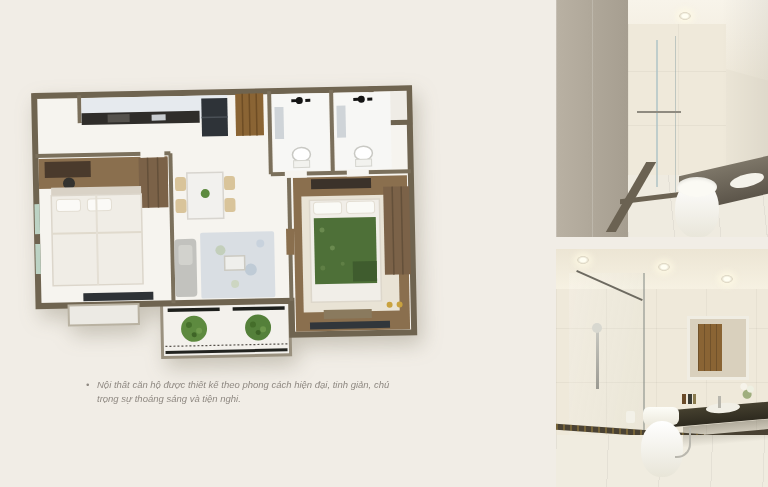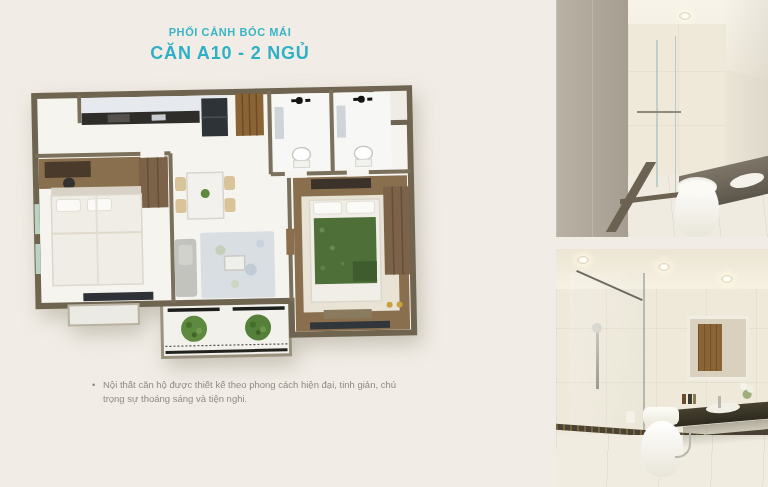--- a/index.html
+++ b/index.html
@@ -10,21 +10,21 @@
   
   .header { position:absolute; left:30px; top:26px; width:400px; text-align:center; }
   .subtitle { color:#3ab4c6; font-weight:bold; font-size:11px; letter-spacing:.6px; }
   .title { color:#2fb0c5; font-weight:bold; font-size:18px; letter-spacing:.8px; margin-top:5px; }
 
   
   .plan-wrap { position:absolute; left:22px; top:80px; width:420px; height:300px; }
   .plan-wrap svg { filter: drop-shadow(5px 9px 10px rgba(95,85,60,.28)); }
 
   
-  .desc { position:absolute; left:92px; top:378px; width:322px; list-style:none; }
+  .desc { position:absolute; left:86px; top:378px; width:322px; list-style:none;font-style:italic; }
   .desc li { position:relative; padding-left:11px; color:#8f8982; font-size:9.5px; line-height:1.45; margin-bottom:4px; }
   .desc li::before { content:"•"; position:absolute; left:0; top:0; color:#8f8982; }
 
   
   .photo { position:absolute; left:556px; width:212px; overflow:hidden; background:#ece6d7; }
   .photo1 { top:0; height:237px; }
   .photo2 { top:249px; height:238px; }
   .abs { position:absolute; }
 
   .tile-wall {
@@ -100,24 +100,20 @@
     background:linear-gradient(180deg,#fdfdf8,#ece9dd); }
   .p2-hose { left:56%; bottom:12%; width:16px; height:30px;
     border-right:2px solid #b9b7ae; border-bottom:2px solid #b9b7ae; border-radius:0 0 14px 0; }
   .p2-paper { left:33%; bottom:27%; width:9px; height:12px; background:#f3f1e8; border-radius:2px; }
 </style>
 </head>
 <body>
 
 <div class="page">
 
-  <div class="header">
-    <div class="subtitle">PHỐI CẢNH BÓC MÁI</div>
-    <div class="title">CĂN A10 - 2 NGỦ</div>
-  </div>
 
   <div class="plan-wrap">
     <svg viewBox="0 0 420 300" width="420" height="300">
       <g transform="rotate(-1.2 210 150)">
 
         <g>
           <rect x="138" y="222" width="128" height="54" fill="#f3f1ec" stroke="#9a917f" stroke-width="3"></rect>
           <line x1="141" y1="271" x2="263" y2="271" stroke="#22231f" stroke-width="3"></line>
           <line x1="141" y1="265" x2="263" y2="265" stroke="#55504a" stroke-width="1.2" stroke-dasharray="2 2"></line>
           <line x1="144" y1="229" x2="196" y2="229" stroke="#1d1f1c" stroke-width="3.5"></line>

